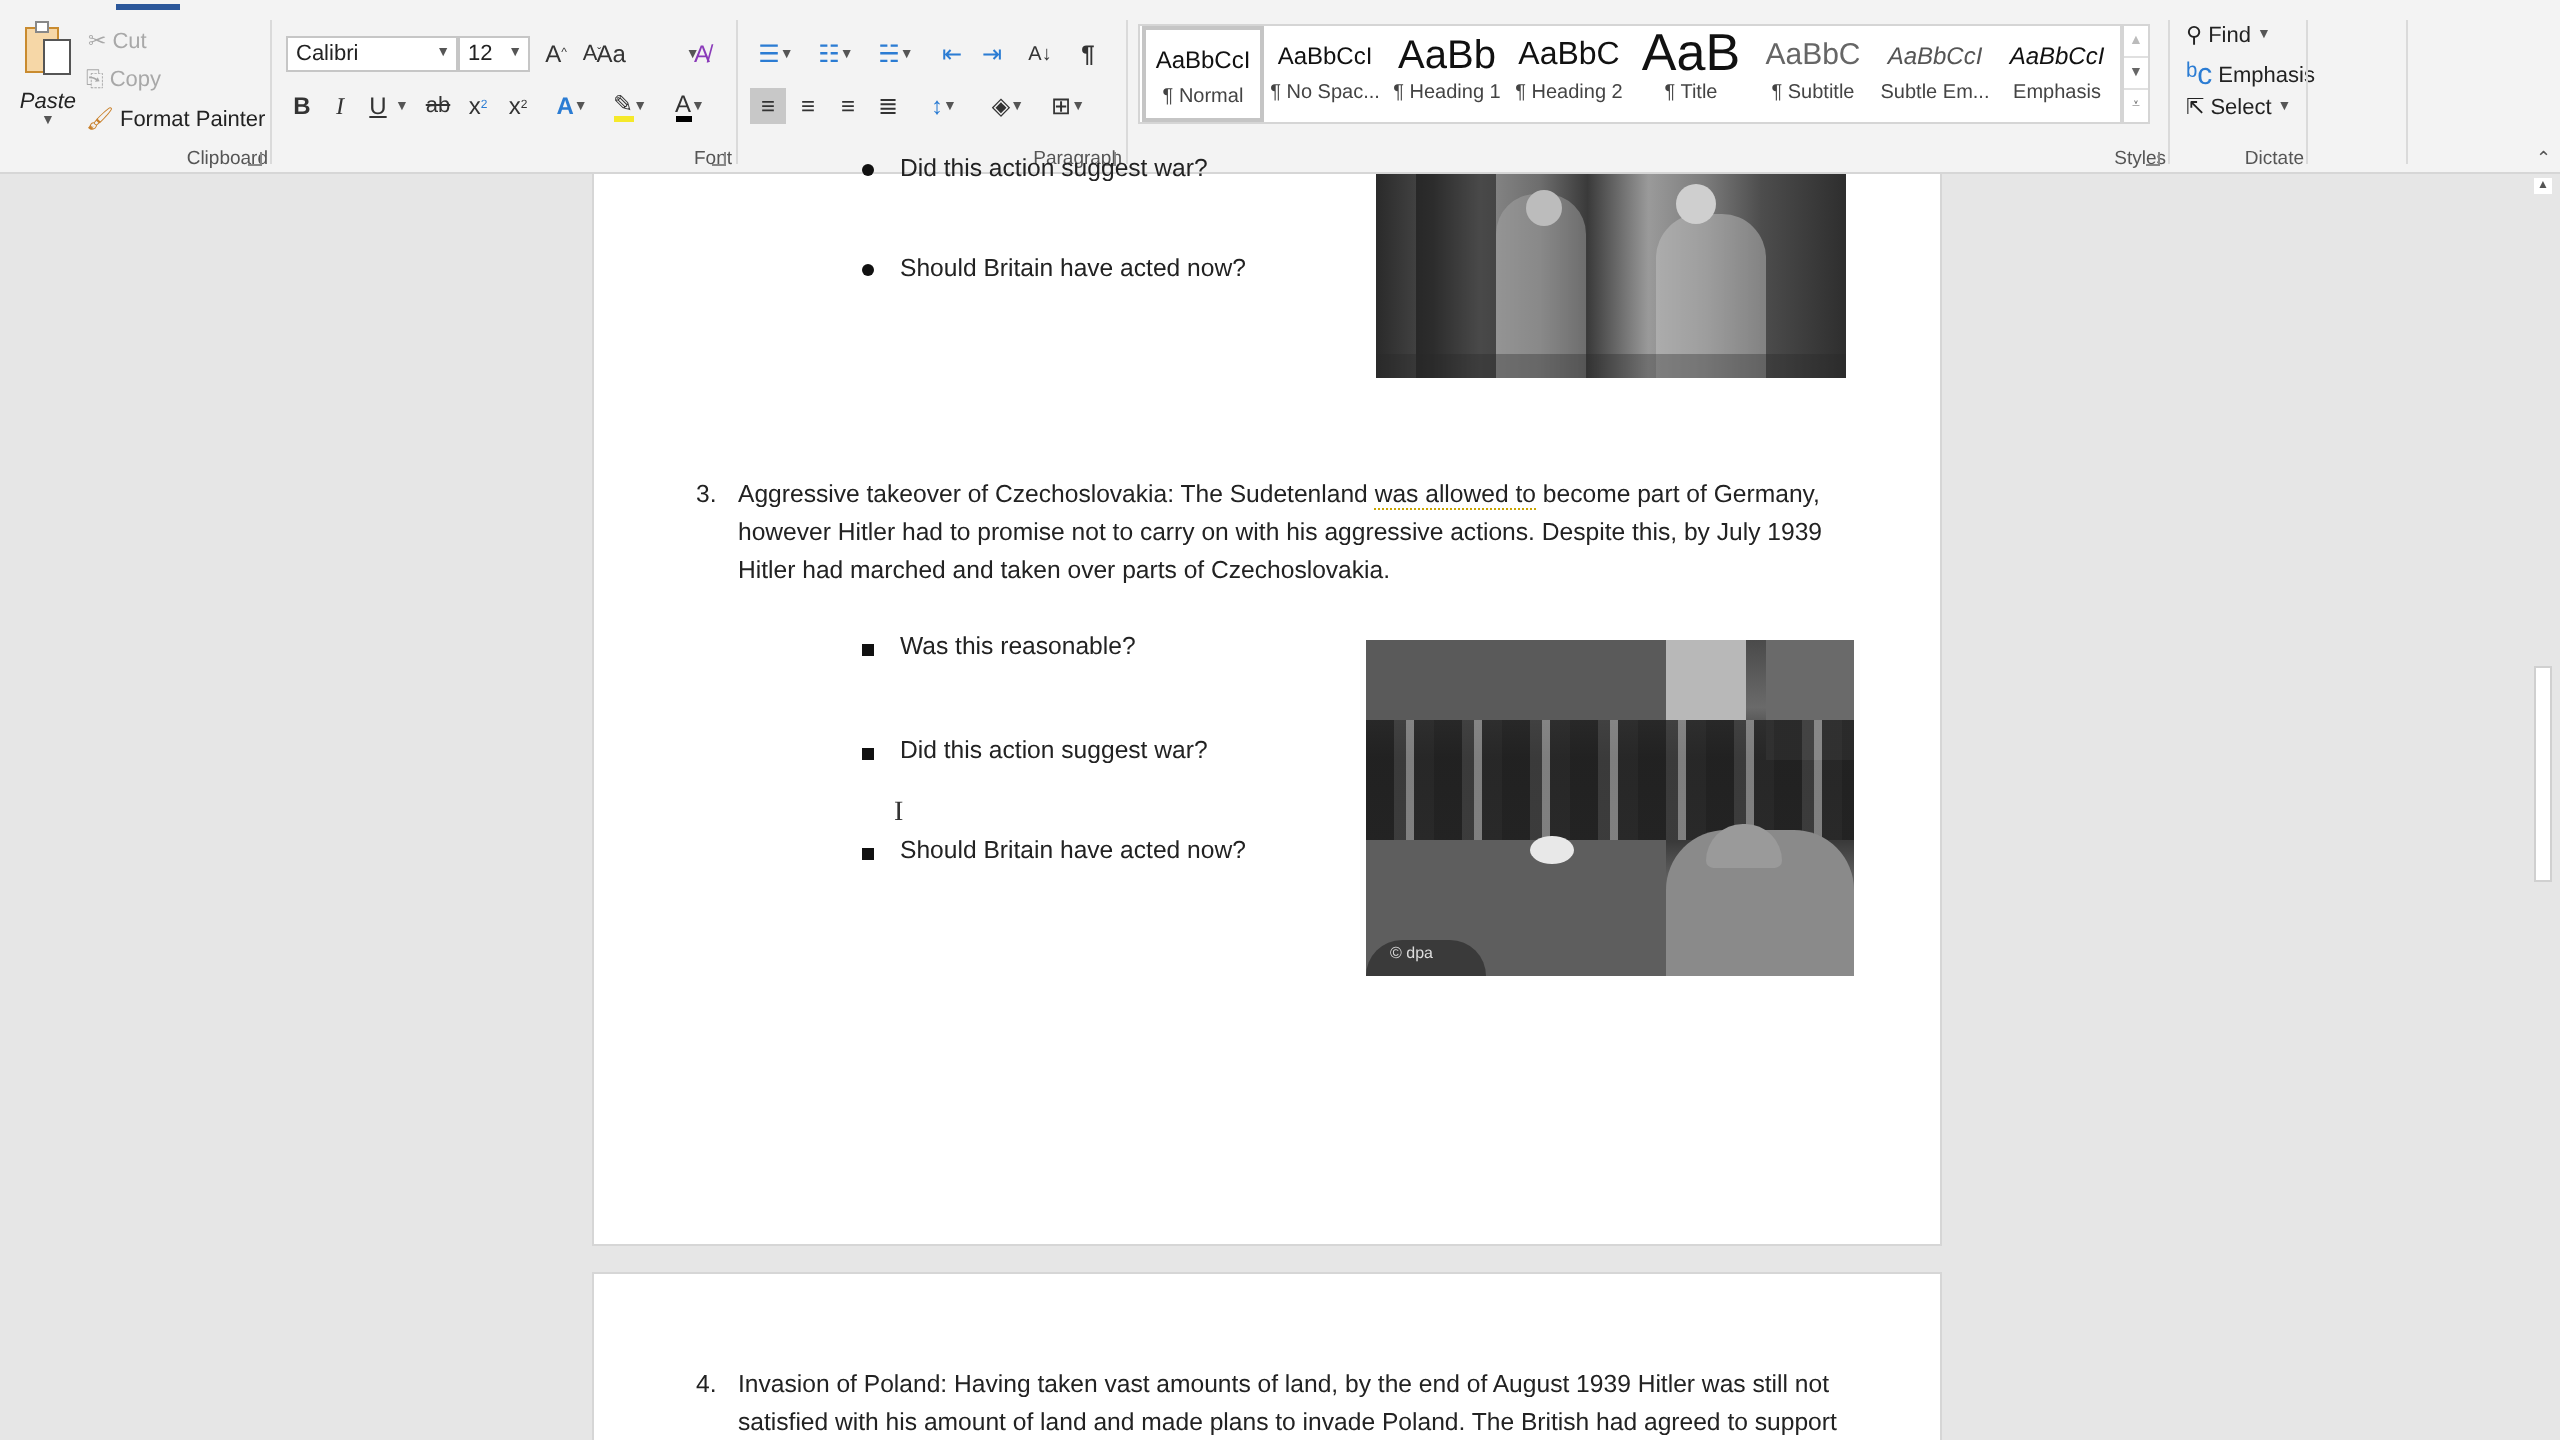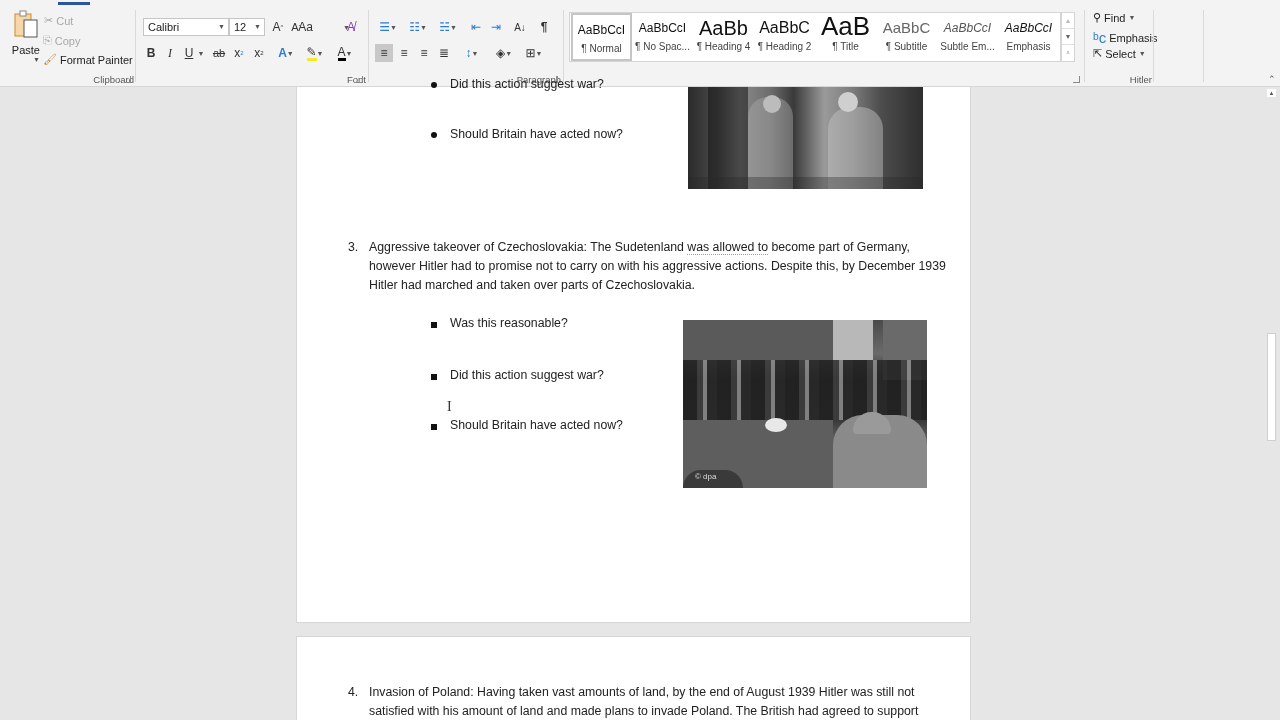--- a/index.html
+++ b/index.html
@@ -37,21 +37,21 @@
   .vscroll-thumb { position: absolute; left: 0; top: 246px; width: 9px; height: 108px; background: #fff; border: 1px solid #d0d0d0; }
   .ibeam { position: absolute; left: 447px; top: 399px; font-size: 14px; color: #333; font-family: "Liberation Serif", serif; }
 </style>
 </head>
 <body>
 
 <div id="ribbon">
   <div class="tab-indicator"></div>
 
   <div class="group" style="left:0;width:134px;">
-    <div style="position:absolute;left:8px;top:4px;width:32px;height:58px;text-align:right;">
+    <div style="position:absolute;left:8px;top:4px;width:32px;height:58px;text-align:center;font-style:italic;">
       <svg width="28" height="30" viewBox="0 0 28 30">
           <rect x="3" y="4" width="16" height="22" fill="#f6d7a7" stroke="#c98b2f"></rect>
           <rect x="8" y="1" width="6" height="5" fill="#fff" stroke="#888"></rect>
           <rect x="12" y="10" width="13" height="17" fill="#fff" stroke="#555"></rect>
         </svg>
       <div style="font-size:11px;color:#222;">Paste</div>
       <div class="dd">▼</div>
     </div>
     <div class="small-btn disabled" style="left:44px;top:8px;">
         <span>✂</span>
@@ -188,21 +188,21 @@
     <div class="style-item selected" style="left:1px;">
         <div class="style-prev" style="font-size:12px;">AaBbCcI</div>
         <div class="style-name">¶ Normal</div>
       </div>
     <div class="style-item" style="left:62px;">
         <div class="style-prev" style="font-size:12px;">AaBbCcI</div>
         <div class="style-name">¶ No Spac...</div>
       </div>
     <div class="style-item" style="left:123px;">
         <div class="style-prev" style="font-size:20px;">AaBb</div>
-        <div class="style-name">¶ Heading 4</div>
+        <div class="style-name">¶ Heading 1</div>
       </div>
     <div class="style-item" style="left:184px;">
         <div class="style-prev" style="font-size:16px;">AaBbC</div>
         <div class="style-name">¶ Heading 2</div>
       </div>
     <div class="style-item" style="left:245px;">
         <div class="style-prev" style="font-size:26px;line-height:26px;">AaB</div>
         <div class="style-name">¶ Title</div>
       </div>
     <div class="style-item" style="left:306px;">
@@ -217,40 +217,41 @@
         <div class="style-prev" style="font-size:12px;font-style:italic;">AaBbCcI</div>
         <div class="style-name">Emphasis</div>
       </div>
   </div>
   <div class="gallery-scroll">
     <div style="color:#bbb;">▲</div>
     <div>▼</div>
     <div style="border-bottom:none;">⩡</div>
   </div>
   <div class="group" style="left:565px;width:518px;">
+    <div class="group-label">Styles</div>
     <div class="launcher"></div>
   </div>
   <div class="group-sep" style="left:1084px;"></div>
 
   <div class="group" style="left:1085px;width:67px;">
     <div class="small-btn" style="left:8px;top:5px;">
         <span>⚲</span>
         <span>Find</span>
         <span class="dd">▼</span>
       </div>
     <div class="small-btn" style="left:8px;top:23px;">
         <span style="color:#2b7cd3;font-size:15px;">ᵇc</span>
         <span>Emphasis</span>
       </div>
     <div class="small-btn" style="left:8px;top:41px;">
         <span>⇱</span>
         <span>Select</span>
         <span class="dd">▼</span>
       </div>
-    <div class="group-label">Hitler</div>
+    <div class="group-label">Dictate</div>
   </div>
   <div class="group-sep" style="left:1153px;"></div>
 
   <div class="group-sep" style="left:1203px;"></div>
   <div style="position:absolute;left:1268px;top:74px;font-size:9px;color:#555;">⌃</div>
 </div>
 
 <div class="page" style="top:87px;height:536px;border-top:none;">
 </div>
 
@@ -265,21 +266,21 @@
   <div style="position:absolute;left:20px;top:0;width:40px;height:102px;background:rgba(20,20,20,0.55);"></div>
   <div style="position:absolute;left:60px;top:10px;width:45px;height:92px;background:rgba(170,170,170,0.45);border-radius:20px 20px 0 0;"></div>
   <div style="position:absolute;left:75px;top:8px;width:18px;height:18px;border-radius:50%;background:#bcbcbc;"></div>
   <div style="position:absolute;left:140px;top:20px;width:55px;height:82px;background:rgba(200,200,200,0.45);border-radius:22px 22px 0 0;"></div>
   <div style="position:absolute;left:150px;top:5px;width:20px;height:20px;border-radius:50%;background:#cfcfcf;"></div>
   <div style="position:absolute;left:0;bottom:0;width:235px;height:12px;background:rgba(40,40,40,0.35);"></div>
 </div>
 
 <div class="doc-text" style="left:348px;top:240px;">3.</div>
 <div class="doc-text" style="left:369px;top:240px;"><span>Aggressive takeover of Czechoslovakia: The Sudetenland </span><span class="squiggle">was allowed to</span><span> become part of Germany,</span></div>
-<div class="doc-text" style="left:369px;top:259px;">however Hitler had to promise not to carry on with his aggressive actions. Despite this, by December 1939</div>
+<div class="doc-text" style="left:369px;top:259px;">however Hitler had to promise not to carry on with his aggressive actions. Despite this, by July 1939</div>
 <div class="doc-text" style="left:369px;top:278px;">Hitler had marched and taken over parts of Czechoslovakia.</div>
 
 <div class="bullet-sq" style="left:431px;top:322px;"></div>
 <div class="doc-text" style="left:450px;top:316px;">Was this reasonable?</div>
 <div class="bullet-sq" style="left:431px;top:374px;"></div>
 <div class="doc-text" style="left:450px;top:368px;">Did this action suggest war?</div>
 <div class="bullet-sq" style="left:431px;top:424px;"></div>
 <div class="doc-text" style="left:450px;top:418px;">Should Britain have acted now?</div>
 
 <div class="ibeam">I</div>

